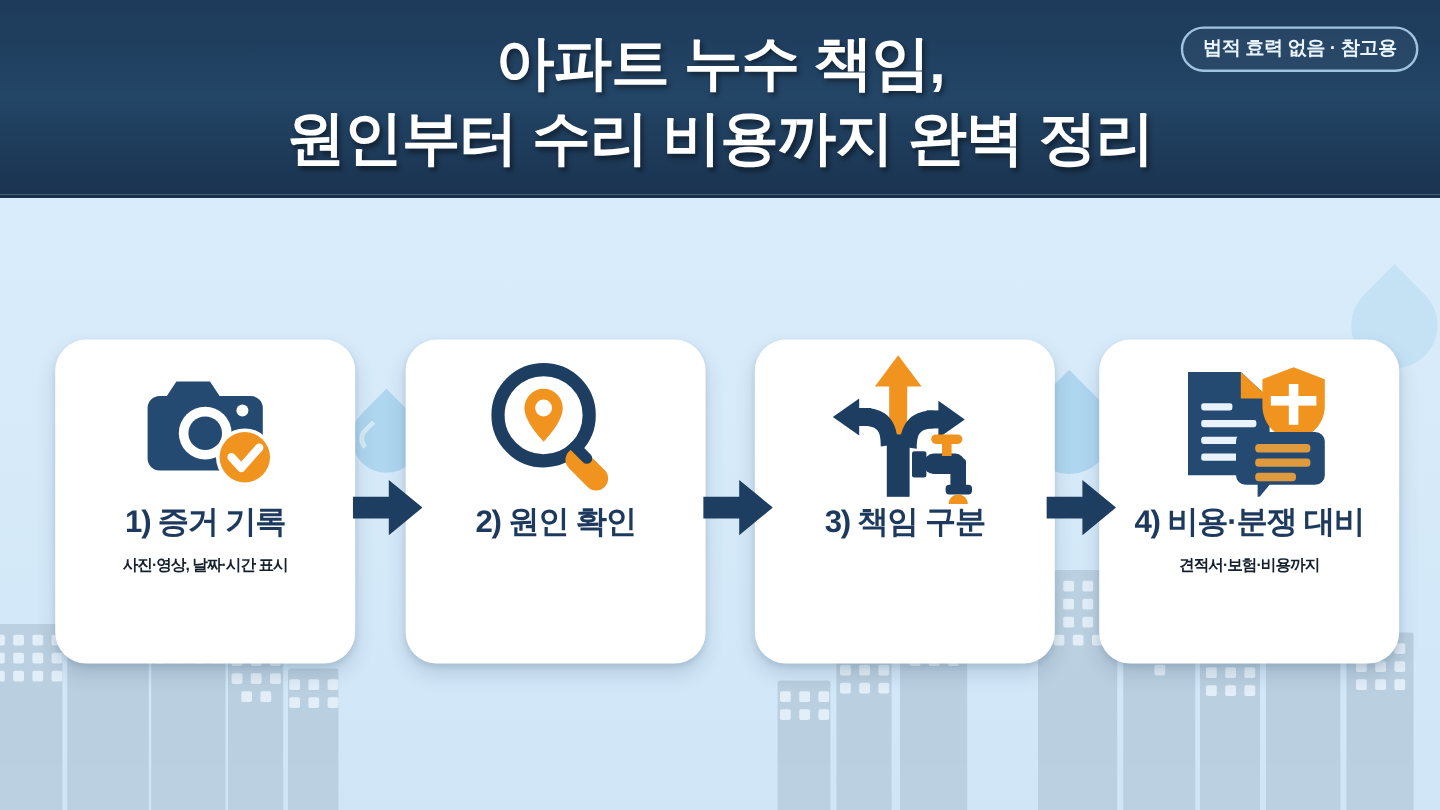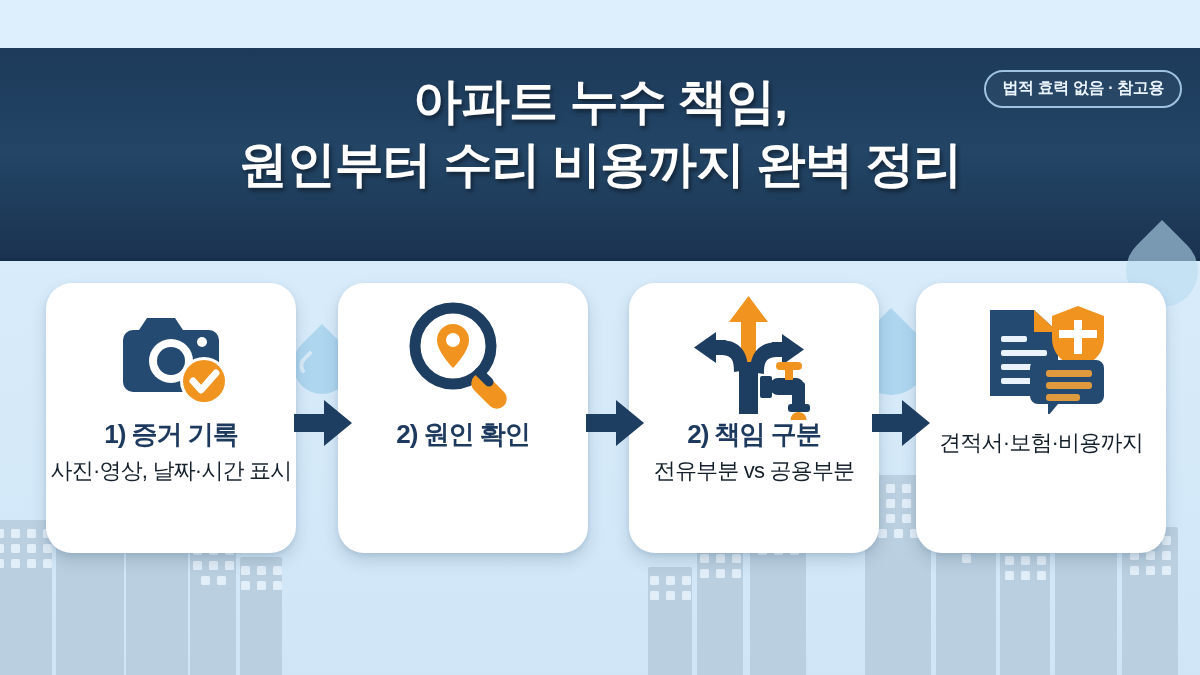--- a/index.html
+++ b/index.html
@@ -12,25 +12,24 @@
   .poster {
     position:relative;
     width:1200px; height:675px;
     background:linear-gradient(180deg,#ddeefc 0%, #d6eaf9 55%, #d0e6f7 100%);
     overflow:hidden;
   }
 
   
   .header {
     position:absolute; left:0; top:0;
-    width:1200px; height:213px;
+    width:1200px; height:165px;
     background:linear-gradient(180deg,#1c3857 0%, #214karl 0%, #21405f 45%, #1b3552 100%);
     background:linear-gradient(180deg,#1d3a5a 0%, #234566 50%, #1a3350 100%);
     border-bottom:3px solid #16304c;
-    margin-top:48px;
   }
   .header-title {
     position:absolute; left:0; top:22px; width:1200px;
     text-align:center;
     color:#ffffff;
     font-weight:bold;
     font-size:49px;
     line-height:63px;
     letter-spacing:-1px;
     text-shadow:2px 3px 4px rgba(0,0,0,0.45);
@@ -111,27 +110,27 @@
   .card-title {
     font-size:26px; font-weight:bold;
     color:#1d3a5e;
     letter-spacing:-1px;
     line-height:30px;
     text-align:center;
     margin-top:-2px;
   }
   .card-sub {
     margin-top:9px;
-    font-size:22px;
+    font-size:13px;
     color:#14202c;
     text-align:center;
     line-height:25px;
     letter-spacing:-0.8px;
     white-space:pre-line;
-    font-weight:400;
+    font-weight:700;
   }
 
   
   .arrow {
     position:absolute; top:400px;
     width:58px; height:46px;
     z-index:5;
   }
   .arrow-1 { left:294px; }
   .arrow-2 { left:586px; }
@@ -389,22 +388,21 @@
 
           <rect x="76" y="84" width="12" height="22" rx="2" fill="#1d3d61"></rect>
           <rect x="86" y="86" width="34" height="17" rx="8" fill="#1d3d61"></rect>
           <rect x="108" y="90" width="13" height="28" rx="3" fill="#1d3d61"></rect>
           <rect x="104" y="112" width="22" height="8" rx="3" fill="#1d3d61"></rect>
           <rect x="92" y="70" width="26" height="8" rx="4" fill="#f0941f"></rect>
           <rect x="101" y="76" width="8" height="12" fill="#f0941f"></rect>
           <path d="M115 120 a8 8 0 1 1 -1 0 z" fill="#f0941f"></path>
         </svg>
       </div>
-      <div class="card-title">2) 책임 구분</div>
-      <div class="card-sub">전유부분 vs 공용부분</div>
+      <div class="card-title">3) 책임 구분</div>
     </div>
 
     <div class="card card-4">
       <div class="icon-box">
         <svg width="134" height="116" viewBox="0 0 134 116" aria-hidden="true">
 
           <path d="M16 12 h44 l24 22 v64 h-68 z" fill="#244a72"></path>
           <path d="M60 12 l24 22 h-24 z" fill="#f0941f"></path>
           <rect x="27" y="38" width="26" height="6" rx="2" fill="#eaf3fb"></rect>
           <rect x="27" y="52" width="46" height="6" rx="2" fill="#eaf3fb"></rect>
@@ -414,20 +412,21 @@
           <path d="M104 8 L130 18 v22 c0 18 -14 26 -26 32 c-12 -6 -26 -14 -26 -32 v-22 z" fill="#f0941f"></path>
           <rect x="100" y="22" width="8" height="34" fill="#ffffff"></rect>
           <rect x="85" y="32" width="38" height="8" fill="#ffffff"></rect>
 
           <path d="M64 62 h58 a8 8 0 0 1 8 8 v28 a8 8 0 0 1 -8 8 h-38 l-10 12 v-12 h-10 a8 8 0 0 1 -8 -8 v-28 a8 8 0 0 1 8 -8 z" fill="#244a72"></path>
           <rect x="72" y="72" width="46" height="7" rx="3" fill="#e09a3e"></rect>
           <rect x="72" y="84" width="46" height="7" rx="3" fill="#e09a3e"></rect>
           <rect x="72" y="96" width="34" height="7" rx="3" fill="#e09a3e"></rect>
         </svg>
       </div>
+      <div class="card-title">4) 비용·분쟁 대비</div>
       <div class="card-sub">견적서·보험·비용까지</div>
     </div>
   </div>
 
   <div class="arrow arrow-1">
     <svg width="58" height="46" viewBox="0 0 58 46" aria-hidden="true">
       <path d="M0 14 h30 v-14 l28 23 l-28 23 v-14 h-30 z" fill="#1d3d61"></path>
     </svg>
   </div>
   <div class="arrow arrow-2">

